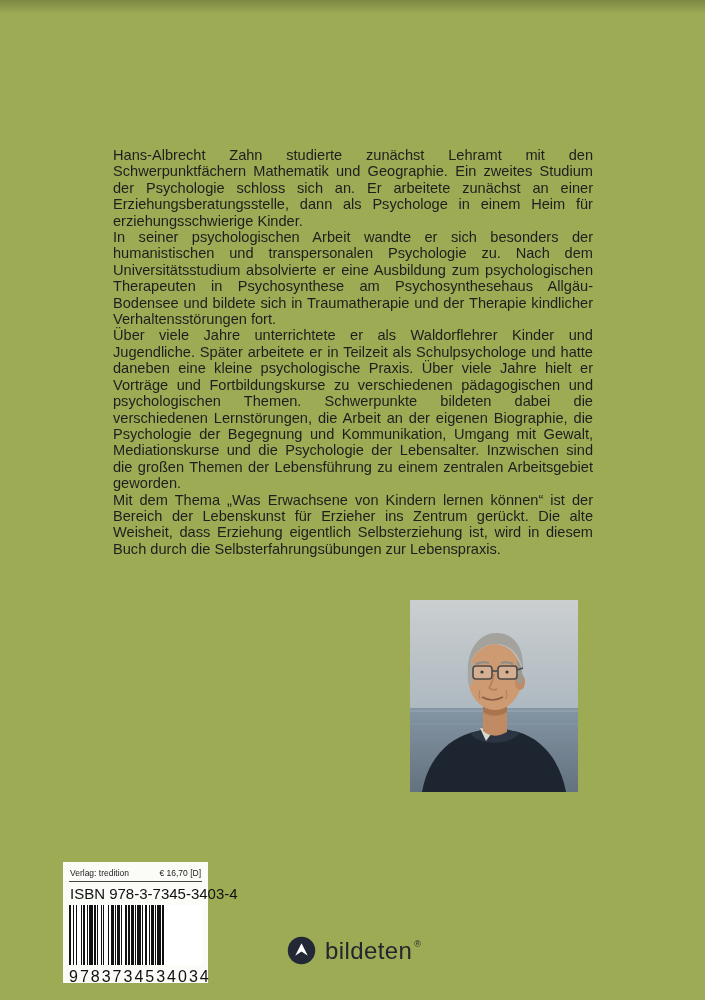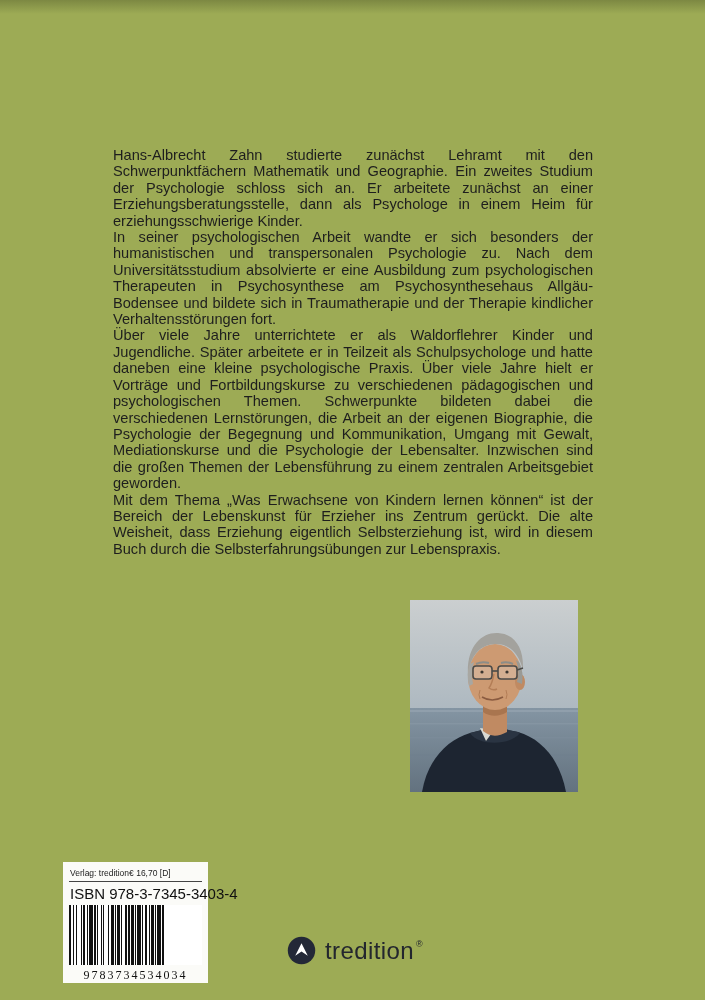--- a/index.html
+++ b/index.html
@@ -30,34 +30,34 @@
     overflow:hidden;
   }
   .photo svg { display:block; width:100%; height:100%; }
 
   
   .barcode-box {
     position:absolute; left:63px; top:862px; width:145px; height:121px;
     background:#fbfbf8; padding:5px 6px 4px 6px;
   }
   .bc-row1 {
-    display:flex; 
+    display:flex; justify-content:space-between;
     font-size:8.5px; color:#222; padding:1px 1px 3px 1px;
     border-bottom:1px solid #444;
     white-space:nowrap;
   }
   .bc-isbn { font-size:15px; color:#111; padding:3px 1px 2px 1px; white-space:nowrap; }
   .bc-bars {
     height:60px; display:flex; align-items:stretch; overflow:hidden;
     margin-top:1px; background:#fff;
   }
   .bc-bars span { display:block; height:100%; flex:0 0 auto; }
   .bc-number {
-    text-align:center; font-size:12px; letter-spacing:2px;
-    color:#111; padding-top:3px; font-family:Liberation Serif, serif;
+    text-align:left; font-size:16px; letter-spacing:2px;
+    color:#111; padding-top:3px; font-family:Liberation Sans, sans-serif;
   }
 
   
   .publisher {
     position:absolute; left:287px; top:936px;
     display:flex; align-items:center;
   }
   .logo-circle { width:29px; height:29px; display:block; }
   .logo-circle svg { display:block; width:100%; height:100%; }
   .logo-text {
@@ -204,16 +204,16 @@
     <div class="bc-number">9783734534034</div>
   </div>
 
   <div class="publisher">
     <span class="logo-circle">
       <svg viewBox="0 0 30 30">
         <circle cx="15" cy="15" r="14.2" fill="#232837"></circle>
         <path d="M8.5,20.5 L15,7.5 L21.5,20.5 L15,16 Z" fill="#ffffff"></path>
       </svg>
     </span>
-    <span class="logo-text">tredition</span>
+    <span class="logo-text">bildeten</span>
     <span class="logo-reg">®</span>
   </div>
 </div>
 
 </body></html>

